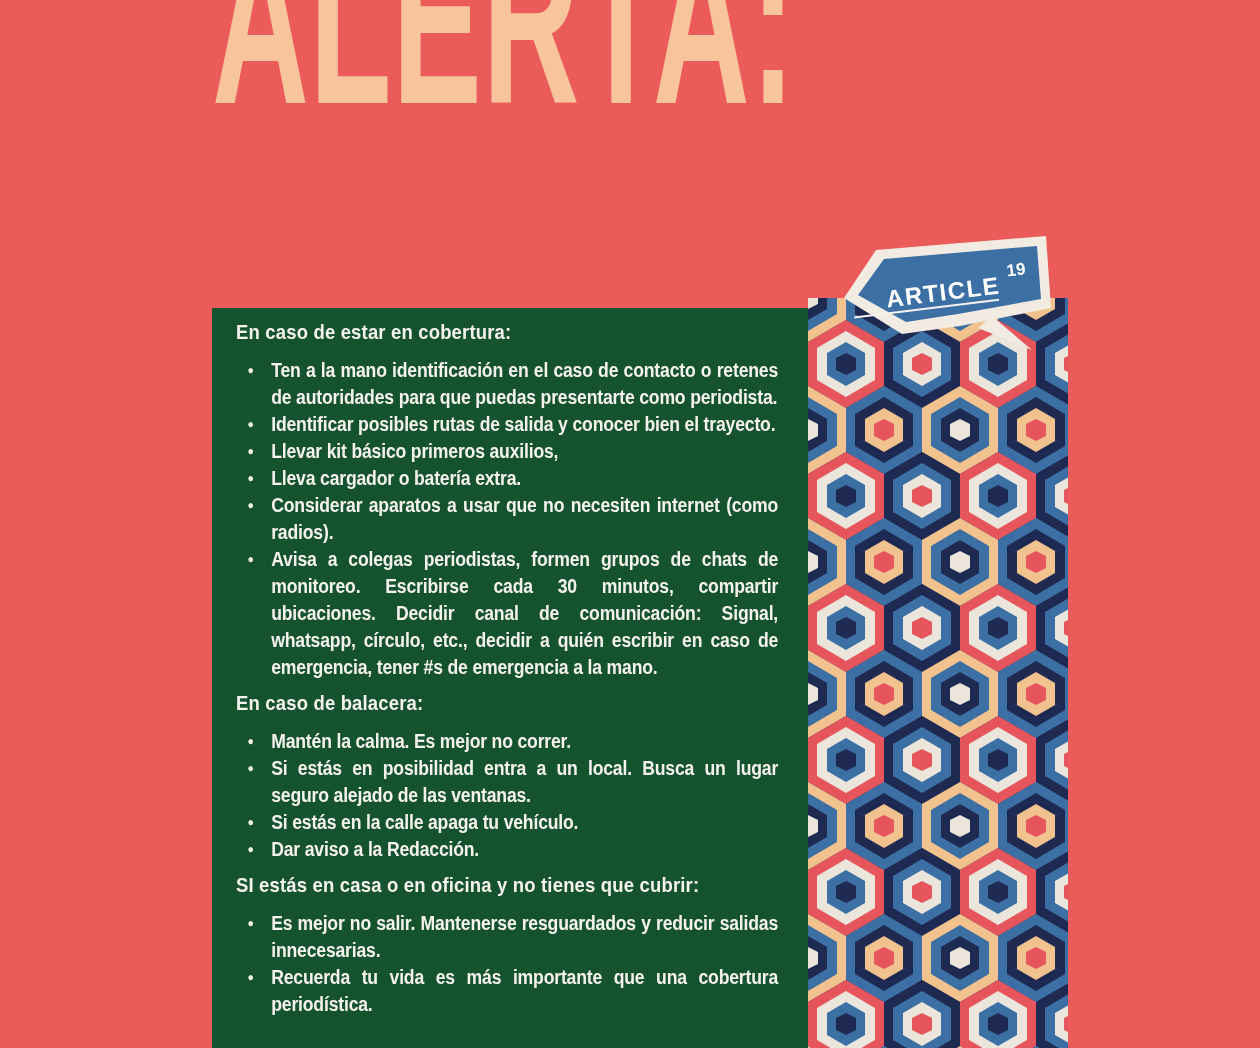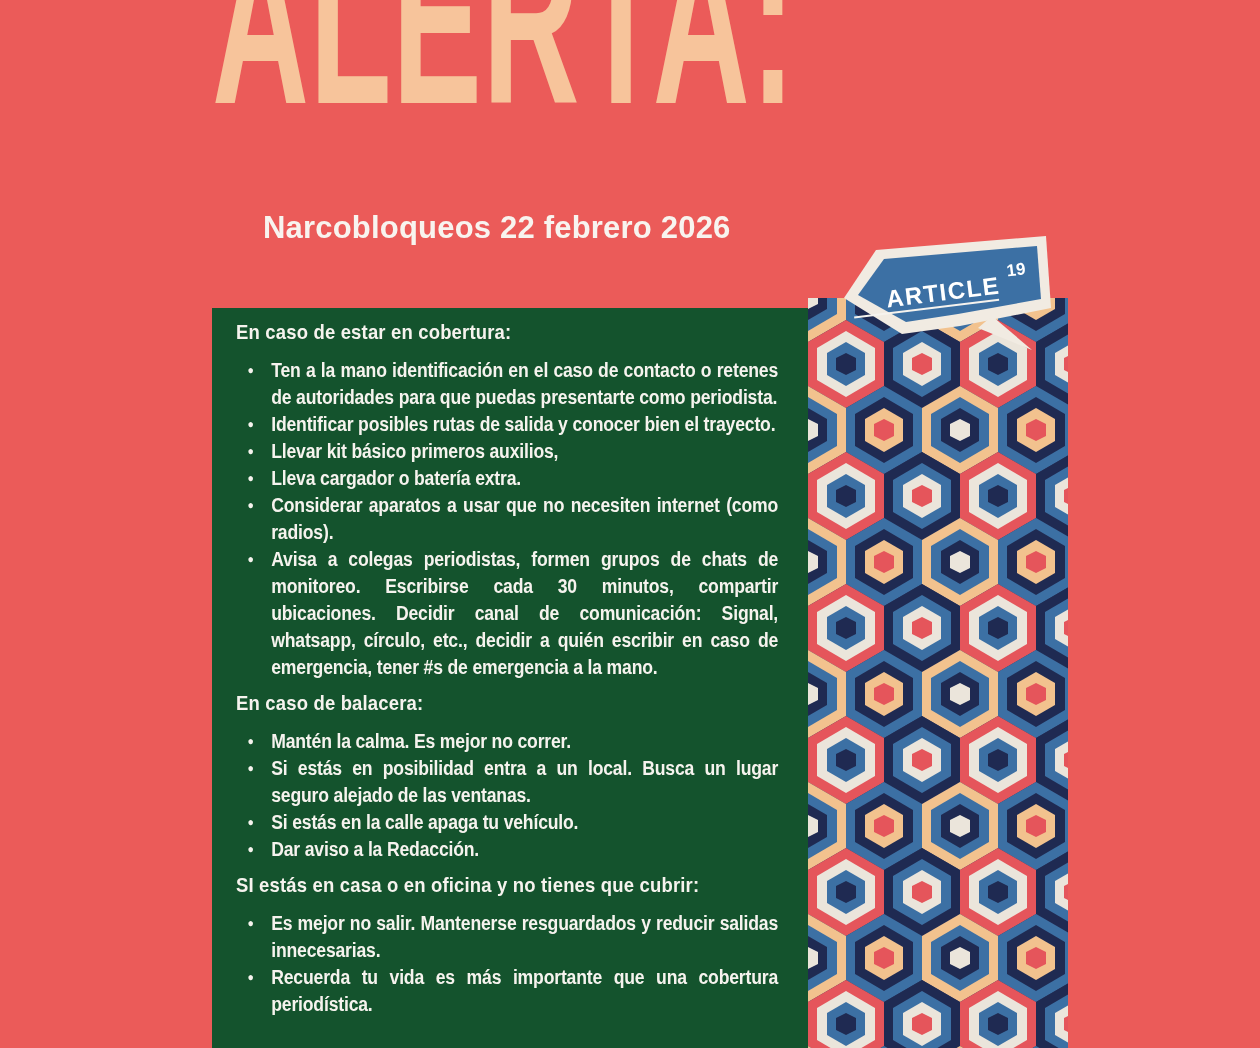--- a/index.html
+++ b/index.html
@@ -59,21 +59,20 @@
   .badge svg { display: block; overflow: visible; }
   .badge text { font-family: "Liberation Sans", sans-serif; }
 </style>
 </head>
 <body>
 
 <div class="stage">
 
   <div class="alerta">ALERTA:</div>
 
-  <div class="subtitle line2">Narcobloqueos 22 febrero 2026</div>
 
   <div class="pattern">
     <svg width="260" height="750" viewBox="0 0 260 750" xmlns="http://www.w3.org/2000/svg">
       <defs>
         <g id="hA">
           <polygon points="0,-44 38,-22 38,22 0,44 -38,22 -38,-22" fill="#f2c28e"></polygon>
           <polygon points="0,-33 29,-16 29,16 0,33 -29,16 -29,-16" fill="#3c70a4"></polygon>
           <polygon points="0,-22 19,-11 19,11 0,22 -19,11 -19,-11" fill="#1f2a52"></polygon>
           <polygon points="0,-11 10,-6 10,6 0,11 -10,6 -10,-6" fill="#ebe5db"></polygon>
         </g>

